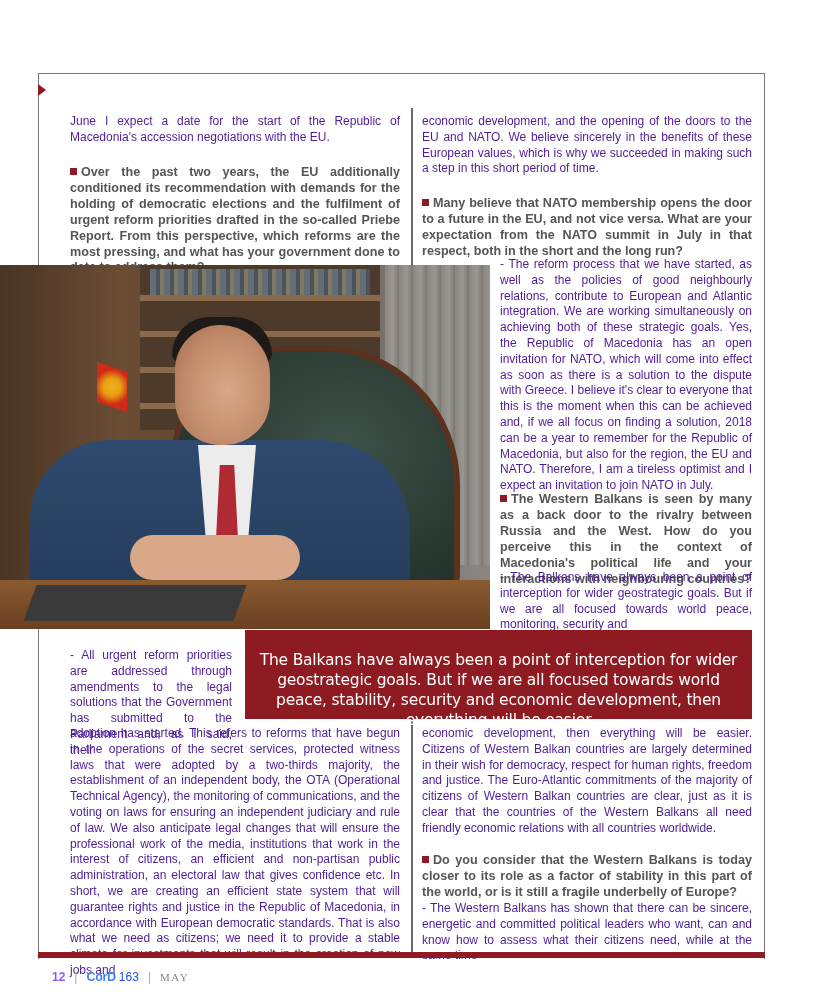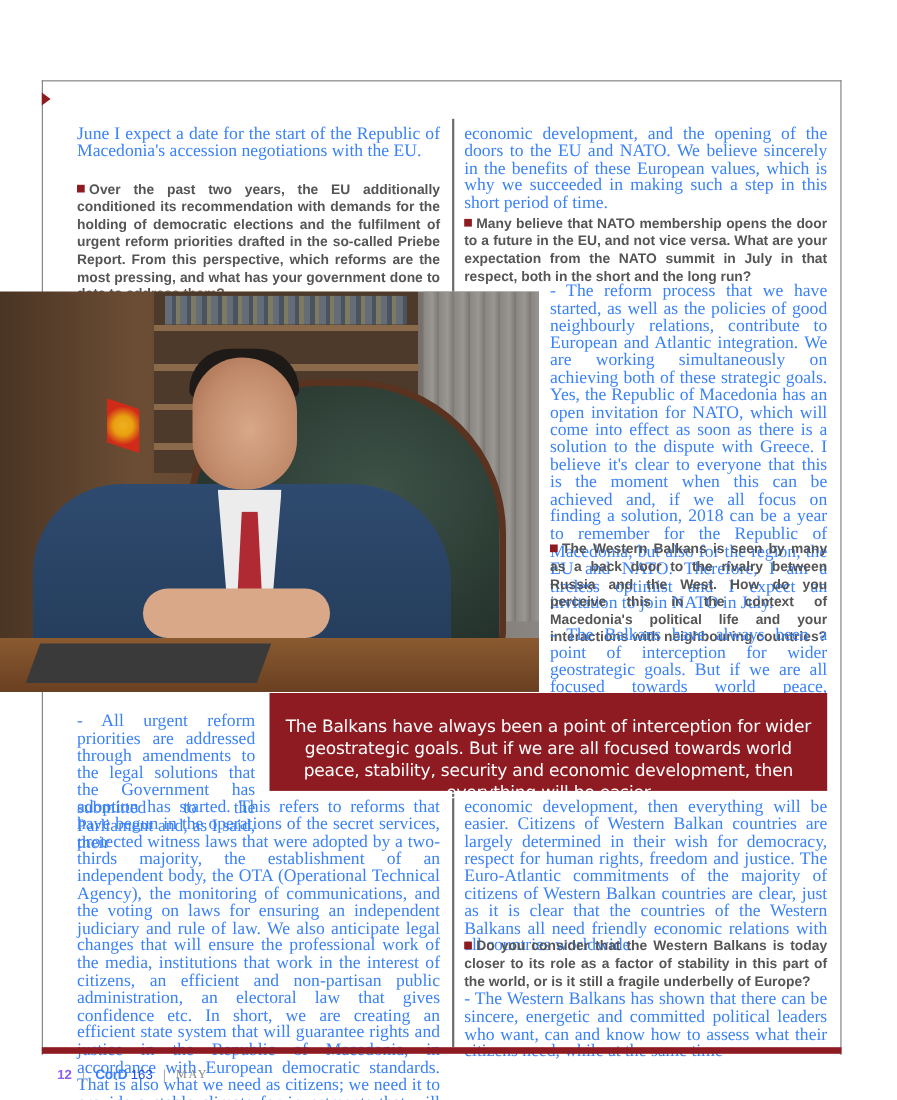--- a/index.html
+++ b/index.html
@@ -18,22 +18,22 @@
     position: absolute; left: 38px; top: 84px; width: 0; height: 0;
     border-top: 6px solid transparent; border-bottom: 6px solid transparent;
     border-left: 8px solid #8e1b22;
   }
   .col-divider {
     position: absolute; left: 411px; width: 2px; background: #6a6a6a;
   }
 
   .text {
     position: absolute;
-    font-family: Liberation Serif, serif;
-    font-size: 16px; line-height: 15.8px; color: #3b82f6;
+    font-family: Liberation Sans, sans-serif;
+    font-size: 12px; line-height: 15.8px; color: #4c1d95;
     text-align: justify;
   }
   .q {
     position: absolute;
     font-family: "Liberation Sans", "DejaVu Sans", sans-serif;
     font-weight: bold; font-size: 12.6px; line-height: 15.9px; color: #555555;
     text-align: justify;
   }
   .bullet {
     display: inline-block; width: 7px; height: 7px; background: #8e1b22;

